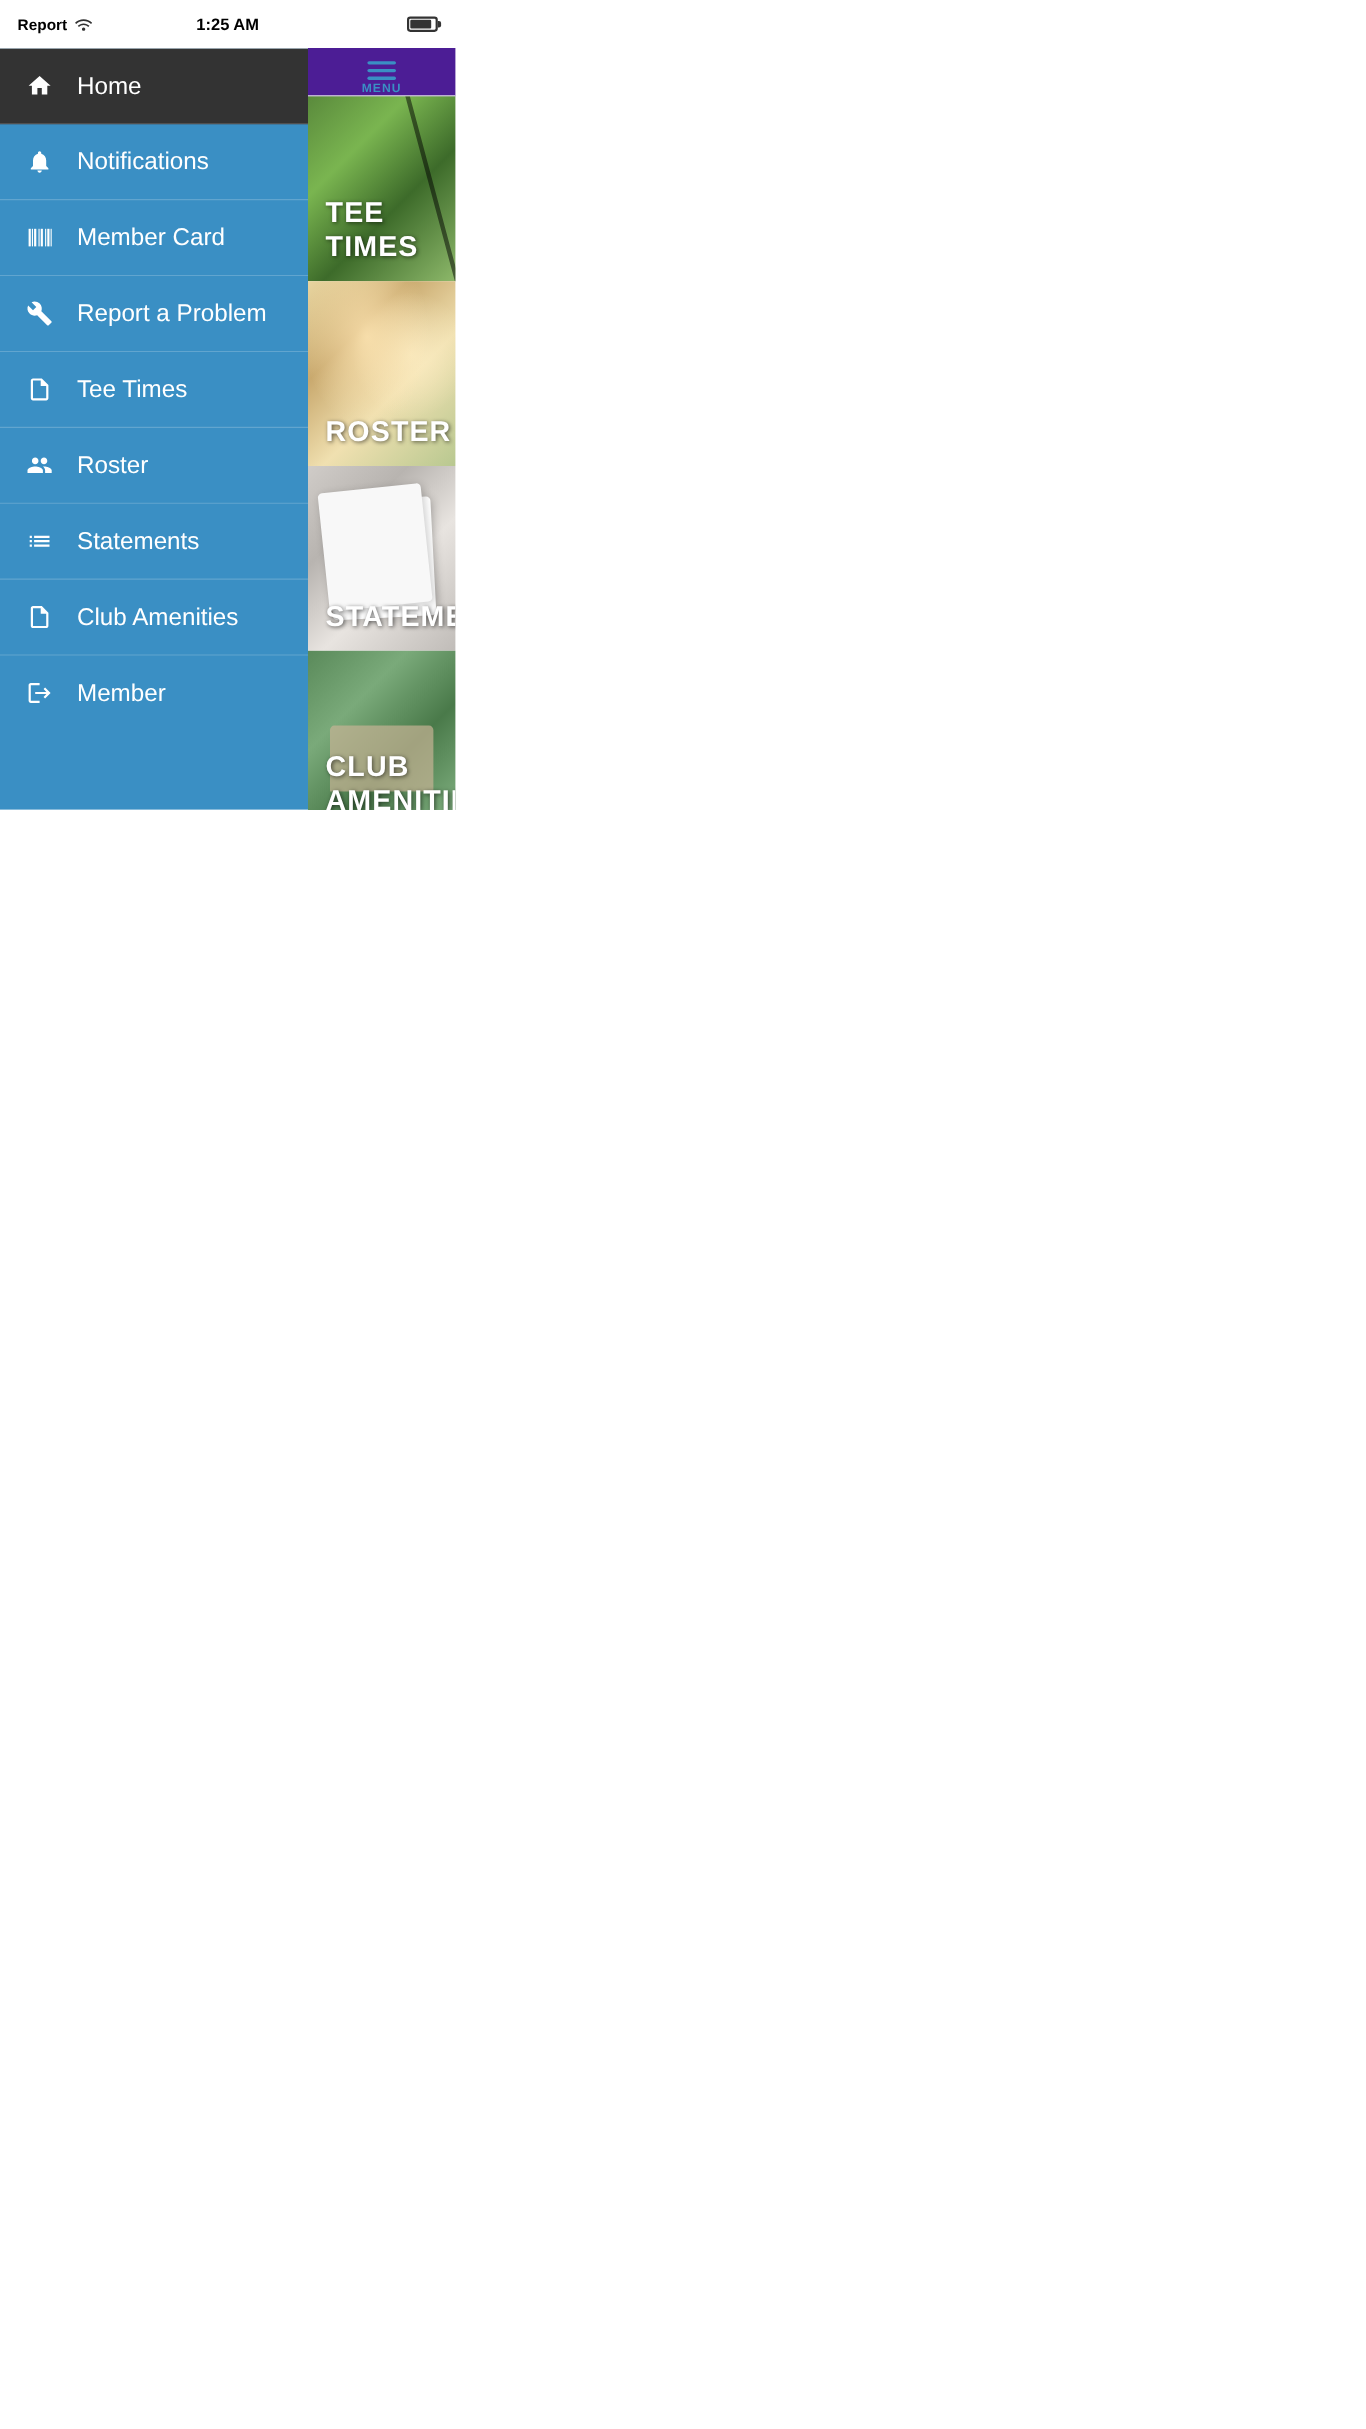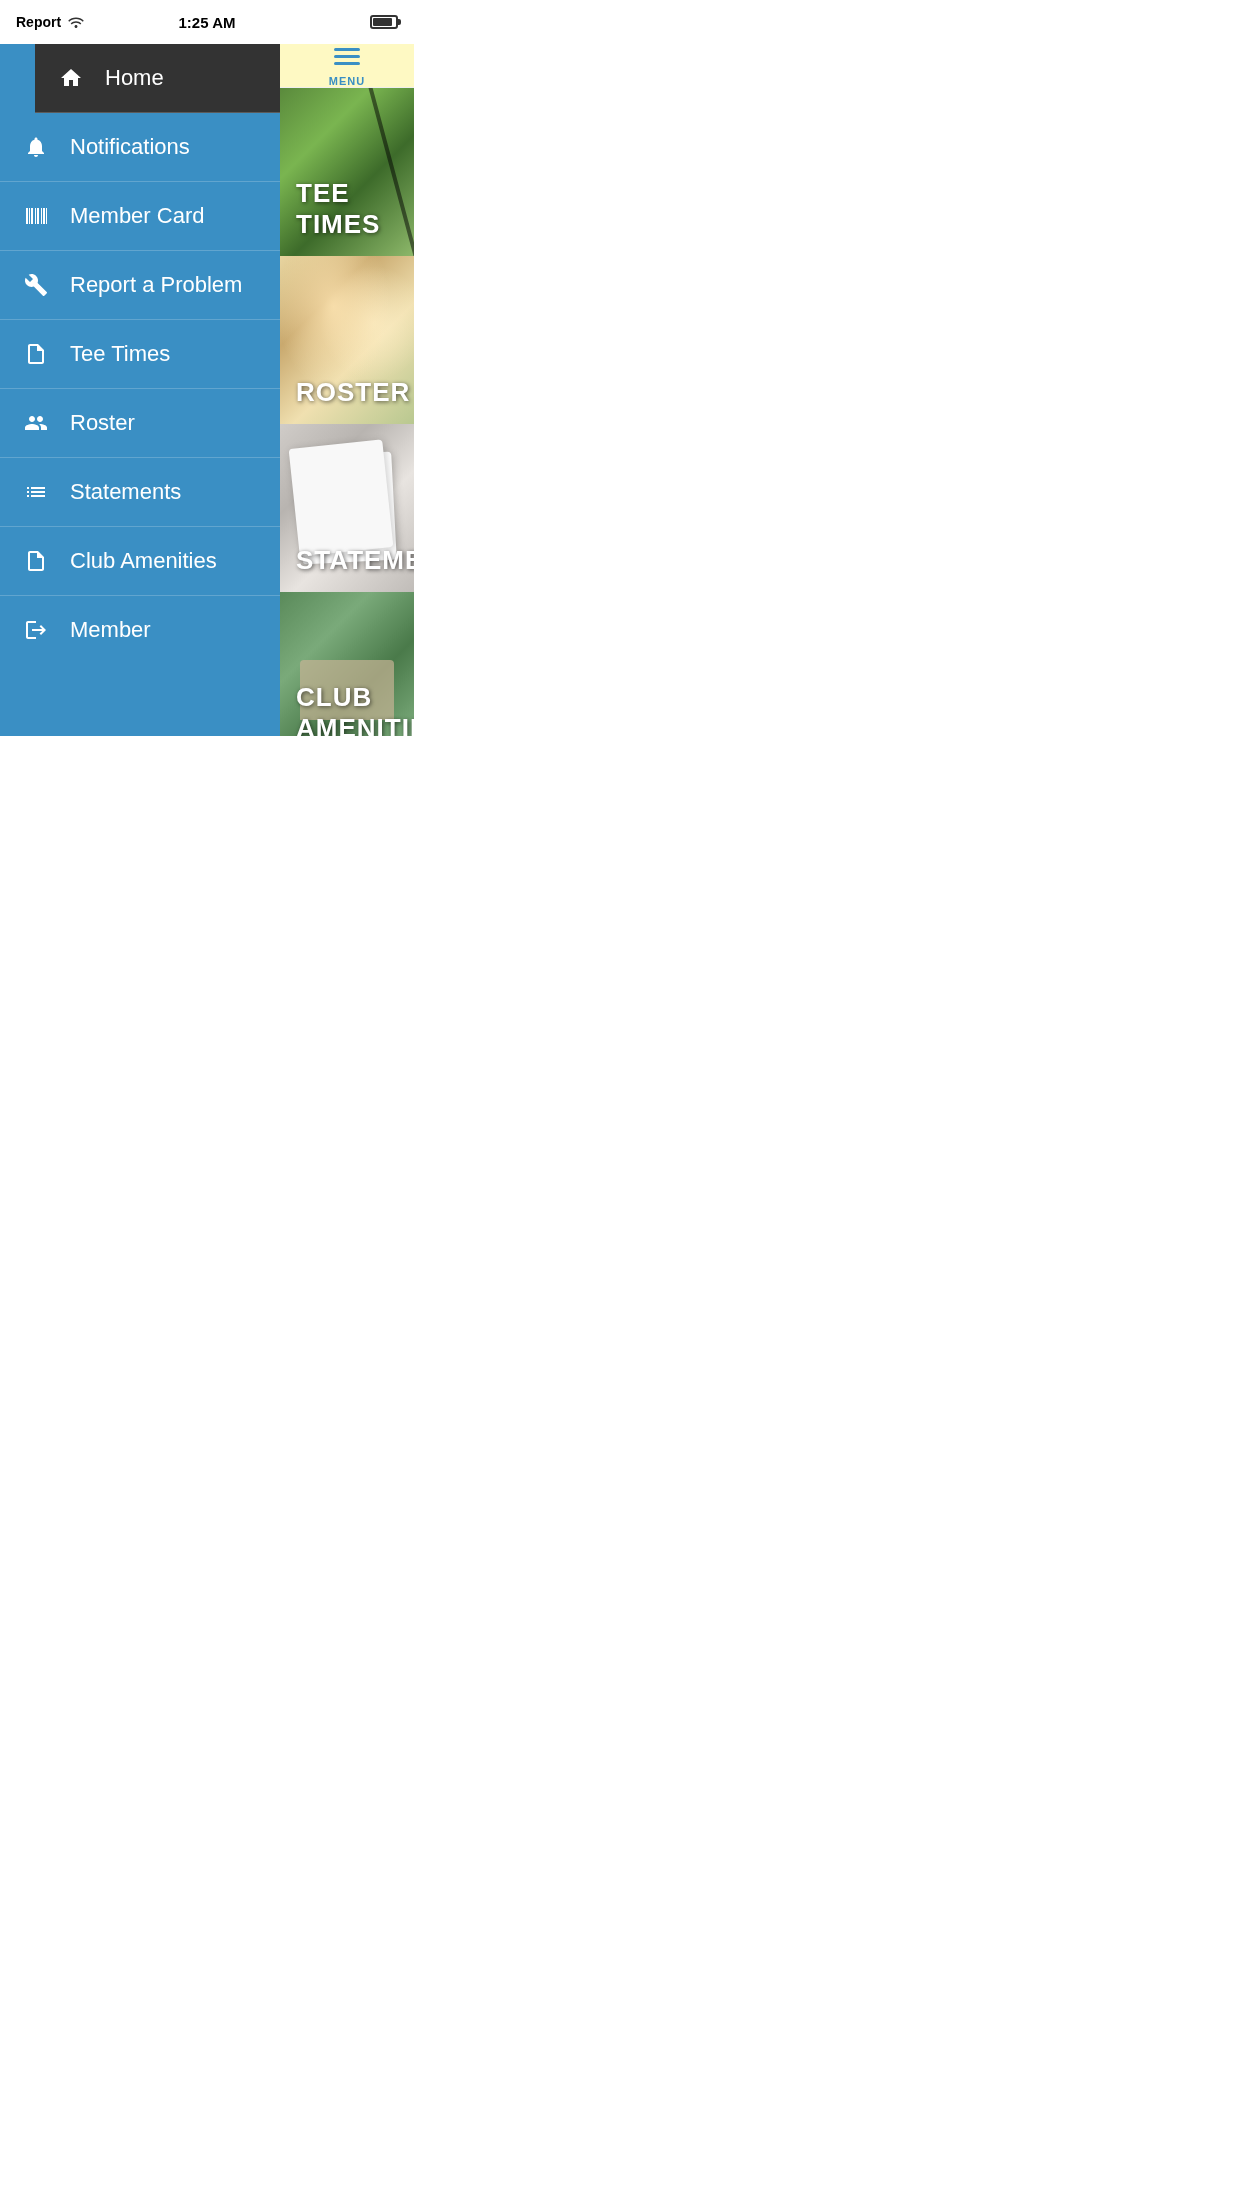--- a/index.html
+++ b/index.html
@@ -97,21 +97,20 @@
       padding: 18px 20px;
       border-bottom: 1px solid rgba(255,255,255,0.2);
       cursor: pointer;
       color: #fff;
     }
     .sidebar-item:last-child {
       border-bottom: none;
     }
     .sidebar-item.active {
       background: #333;
-      margin-left: 35px;
     }
     .sidebar-item-icon {
       width: 32px;
       height: 32px;
       display: flex;
       align-items: center;
       justify-content: center;
       margin-right: 18px;
       flex-shrink: 0;
     }
@@ -130,25 +129,25 @@
     .content-panel {
       flex: 1;
       overflow-y: auto;
       display: flex;
       flex-direction: column;
       background: #fff;
     }
 
     
     .menu-header {
-      background: #fef9c3;
+      background: #4c1d95;
       height: 44px;
       display: flex;
       align-items: center;
-      justify-content: space-between;
+      justify-content: flex-end;
       flex-direction: column;
       border-bottom: 1px solid #eee;
       flex-shrink: 0;
       padding-top: 4px;
     }
     .menu-hamburger {
       display: flex;
       flex-direction: column;
       gap: 4px;
       align-items: center;

